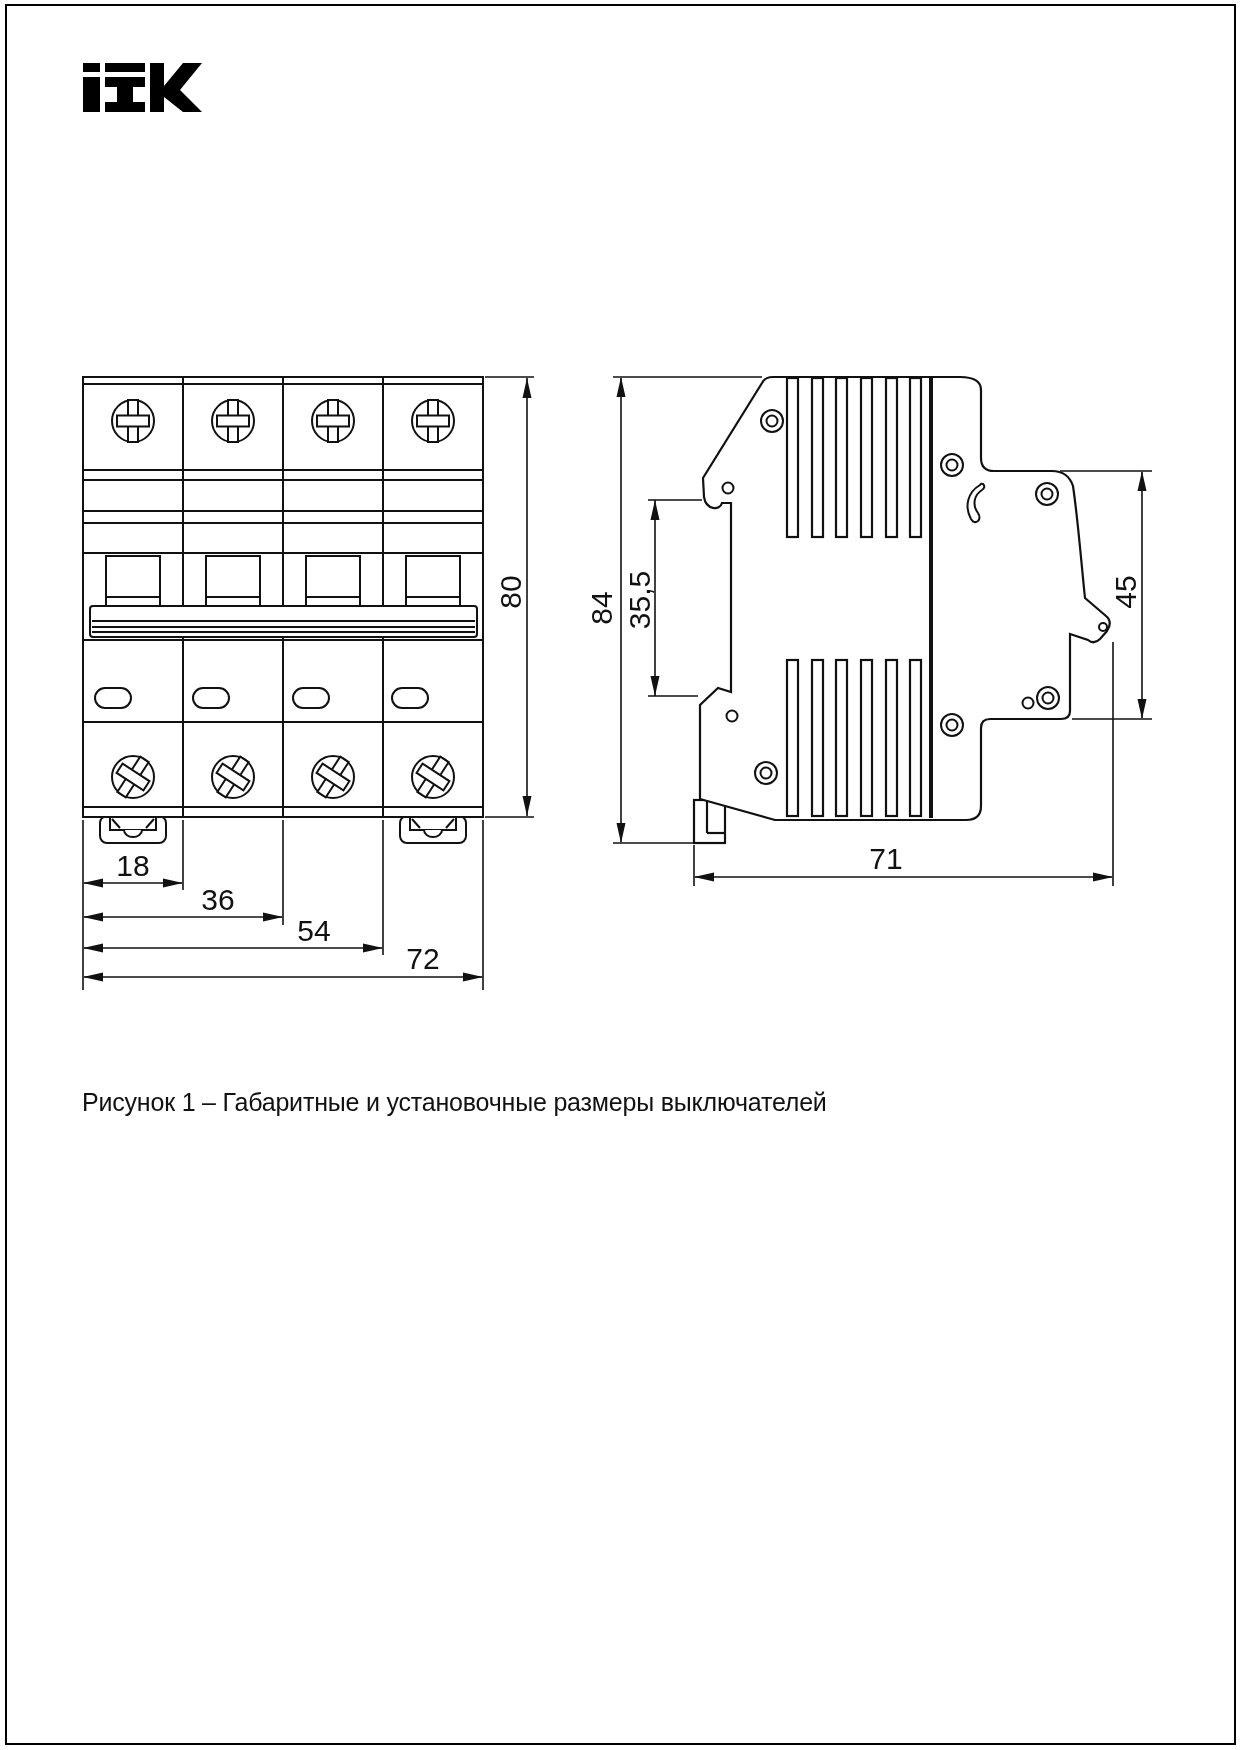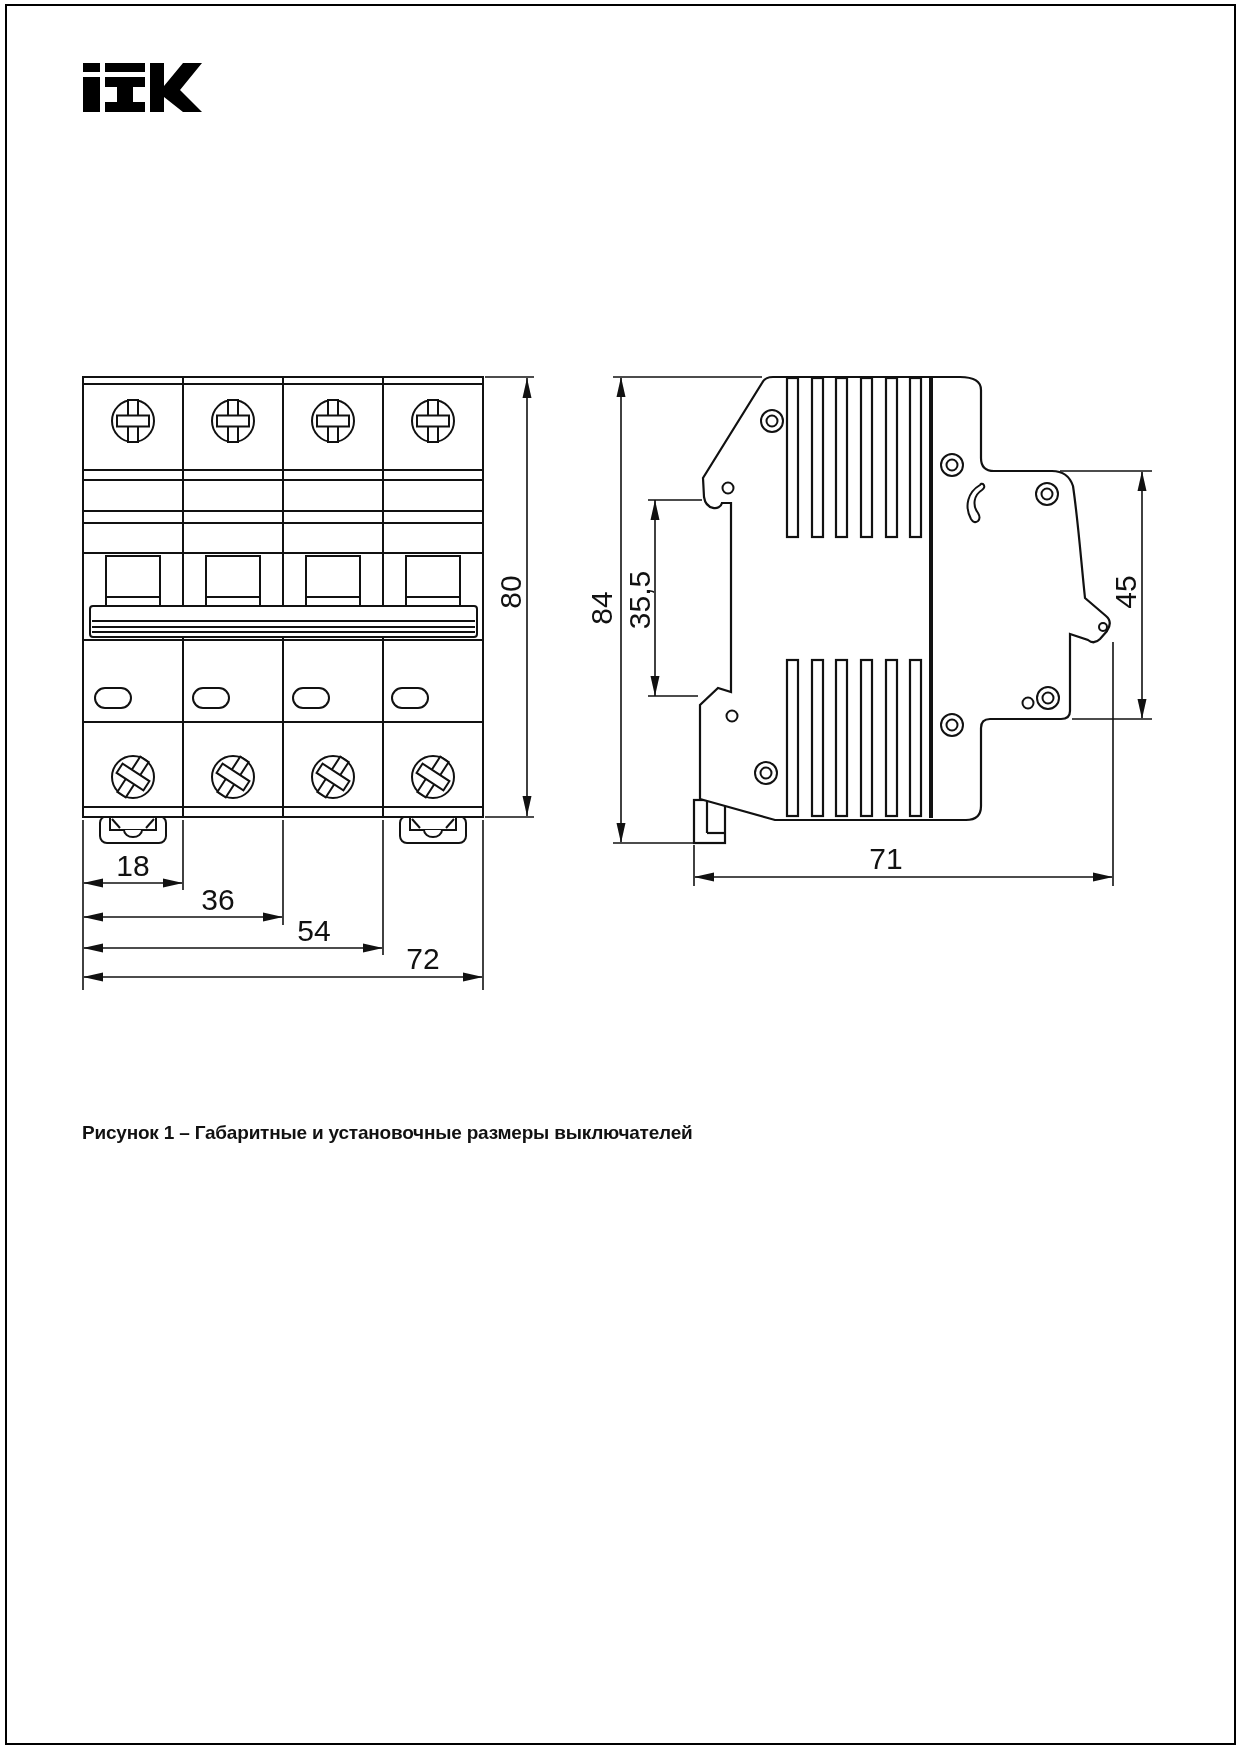--- a/index.html
+++ b/index.html
@@ -12,25 +12,24 @@
   }
   .page-border{
     position:absolute;left:5px;top:4px;
     width:1231px;height:1741px;
     border:2.5px solid #000;
     box-sizing:border-box;
     pointer-events:none;
   }
   svg{position:absolute;left:0;top:0;}
   .caption{
-    position:absolute;left:82px;top:1122px;
-    font-size:19px;color:#111;
+    position:absolute;left:82px;top:1088px;
+    font-size:25px;color:#111;
     letter-spacing:-0.2px;
     white-space:nowrap;
-    font-weight:bold;
   }
   .dim-label{
     font-family:"Liberation Sans", sans-serif;
     font-size:30px;
     fill:#111;
   }
 </style>
 </head>
 <body>
 

